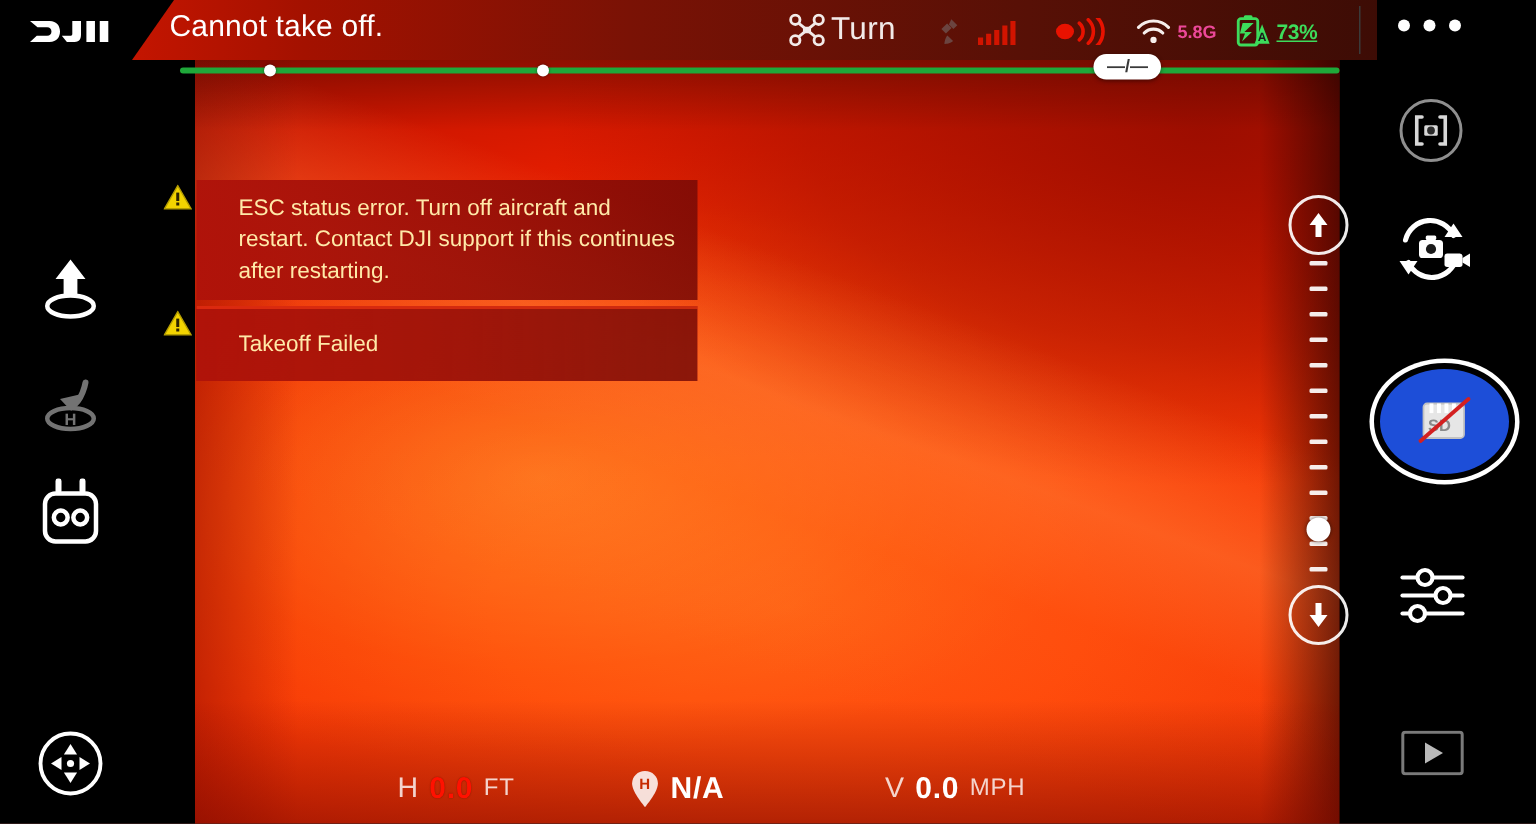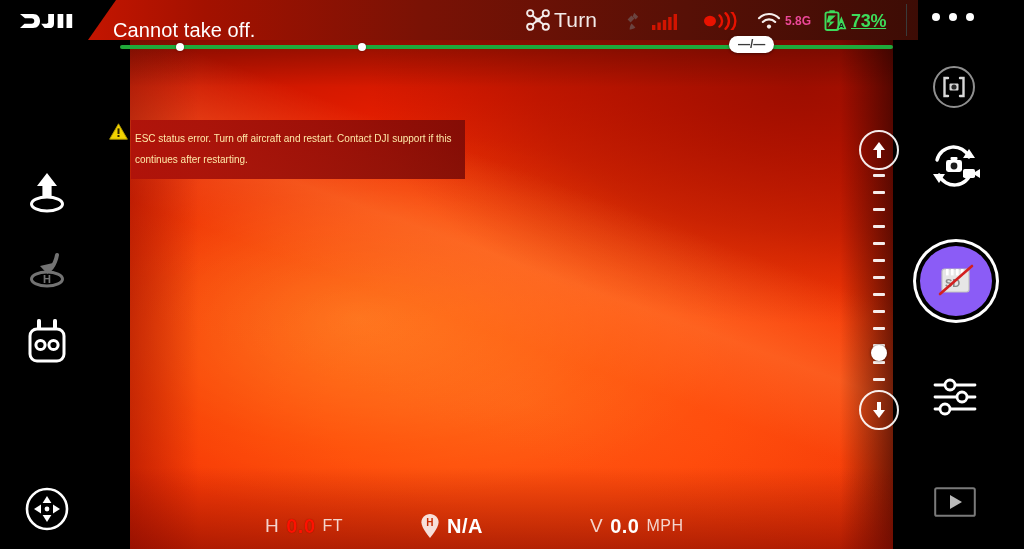--- a/index.html
+++ b/index.html
@@ -48,32 +48,32 @@
   }
   #top-bar-red{
     position:absolute; left:88px; top:0; width:830px; height:40px;
     background:linear-gradient(to right,#c41500 0%, #a31100 14%, #7a1205 40%, #571006 72%, #3d0c05 100%);
     clip-path:polygon(28px 0, 830px 0, 830px 40px, 0 40px);
   }
   #dji-logo{
     position:absolute; left:20px; top:11px; width:56px; height:20px; z-index:3;
   }
   #warning-title{
-    position:absolute; left:113px; top:19px; z-index:3;
+    position:absolute; left:113px; top:7px; z-index:3;
     font-size:20px; font-weight:400; color:#fff; letter-spacing:.1px;
   }
   .status-item{ position:absolute; z-index:3; display:flex; align-items:center; gap:4px; }
   #mode-indicator{ left:526px; top:8px; }
   #mode-indicator .mode-text{ font-size:21px; color:#f2eae8; letter-spacing:.2px; }
   #gps-indicator{ left:626px; top:11px; }
   #rc-indicator{ left:703px; top:12px; }
   #wifi-indicator{ left:757px; top:12px; }
   #wifi-indicator .wt{ font-size:12px; color:#ec4899; font-weight:600; }
   #battery-indicator{ left:823px; top:9px; }
-  #battery-indicator .bt{ font-size:18px; color:#3ddc5b; font-weight:700; letter-spacing:-.3px;text-decoration:underline; }
+  #battery-indicator .bt{ font-size:14px; color:#3ddc5b; font-weight:700; letter-spacing:-.3px;text-decoration:underline; }
   #menu-dots{
     position:absolute; left:932px; top:13px; z-index:3;
     display:flex; gap:9px; align-items:center;
   }
   #menu-dots i{ width:8px; height:8px; border-radius:50%; background:#fff; display:block; }
 
   
   #topbar-divider{
     position:absolute; left:906px; top:4px; width:1px; height:32px;
     background:#3a3a3a; z-index:4;
@@ -109,22 +109,22 @@
 
   
   #right-bar{
     position:absolute; left:893px; top:40px; width:131px; height:509px; z-index:30;
     background:#000;
   }
   .rbtn{ position:absolute; display:flex; align-items:center; justify-content:center; }
   #btn-focus{ left:930px; top:63px; width:48px; height:48px; z-index:31; }
   #btn-mode-toggle{ left:924px; top:140px; width:60px; height:52px; z-index:31; }
   #btn-shutter{
-    left:916px; top:242px; width:80px; height:78px; z-index:31;
-    border-radius:50%; background:#8b5cf6; border:4px solid #000;
+    left:916px; top:242px; width:94px; height:78px; z-index:31;
+    border-radius:50%; background:#1d4ed8; border:4px solid #000;
     box-shadow:0 0 0 3px #fff;
     display:flex; justify-content:center;
   }
   #btn-settings{ left:930px; top:375px; width:50px; height:44px; z-index:31; }
   #btn-playback{ left:934px; top:487px; width:42px; height:30px; z-index:31; }
 
   
   #gimbal-slider{
     position:absolute; left:858px; top:130px; width:42px; height:300px; z-index:33;
   }
@@ -145,23 +145,23 @@
   #gimbal-handle{
     position:absolute; left:13px; top:215px; width:16px; height:16px; border-radius:50%;
     background:#fff; box-shadow:0 0 3px rgba(0,0,0,.6);
   }
 
   
   #warnings{ position:absolute; left:105px; top:120px; z-index:36; width:360px; }
   .warn-row{ position:relative; display:flex; align-items:flex-start; margin-bottom:6px; }
   .warn-icon{ width:26px; flex:0 0 26px; padding-top:3px; display:flex; justify-content:center; }
   .warn-body{
-    flex:1; padding:8px 12px 9px 4px;
+    flex:1; padding:8px 12px 9px 28px;
     background:linear-gradient(to right, rgba(175,18,10,0.93) 0%, rgba(150,14,8,0.90) 55%, rgba(120,10,6,0.86) 100%);
-    color:#ffe9a8; font-size:10px; line-height:21px;
+    color:#ffe9a8; font-size:15px; line-height:21px;
     border-top:2px solid rgba(255,60,20,.55);
   }
   #warn-row-1 .warn-body{ border-top:none; }
   #warn-row-1{ margin-bottom:4px; }
 
   
   #telemetry{
     position:absolute; left:130px; bottom:6px; width:763px; height:34px; z-index:36;
     display:flex; align-items:center;
   }
@@ -460,20 +460,30 @@
     <div class="warn-icon">
       <svg width="19" height="17" viewBox="0 0 19 17">
         <path d="M9.5,0.8 L18.4,16.2 L0.6,16.2 Z" fill="#f2d300" stroke="#b39c00" stroke-width="0.9"></path>
         <rect x="8.5" y="5.4" width="2" height="5.6" fill="#2b2200"></rect>
         <rect x="8.5" y="12" width="2" height="2" fill="#2b2200"></rect>
       </svg>
     </div>
     <div class="warn-body">ESC status error. Turn off aircraft and restart. Contact DJI support if this continues after restarting.</div>
   </div>
 
+  <div class="warn-row" id="warn-row-2">
+    <div class="warn-icon">
+      <svg width="19" height="17" viewBox="0 0 19 17">
+        <path d="M9.5,0.8 L18.4,16.2 L0.6,16.2 Z" fill="#f2d300" stroke="#b39c00" stroke-width="0.9"></path>
+        <rect x="8.5" y="5.4" width="2" height="5.6" fill="#2b2200"></rect>
+        <rect x="8.5" y="12" width="2" height="2" fill="#2b2200"></rect>
+      </svg>
+    </div>
+    <div class="warn-body" style="padding-top:13px;padding-bottom:14px">Takeoff Failed</div>
+  </div>
 </div>
 
 <div id="telemetry">
   <div class="tele" id="tele-h">
     <span class="tlabel">H</span>
     <span class="tval alert">0.0</span>
     <span class="tunit">FT</span>
   </div>
 
   <div class="tele" id="tele-d">

